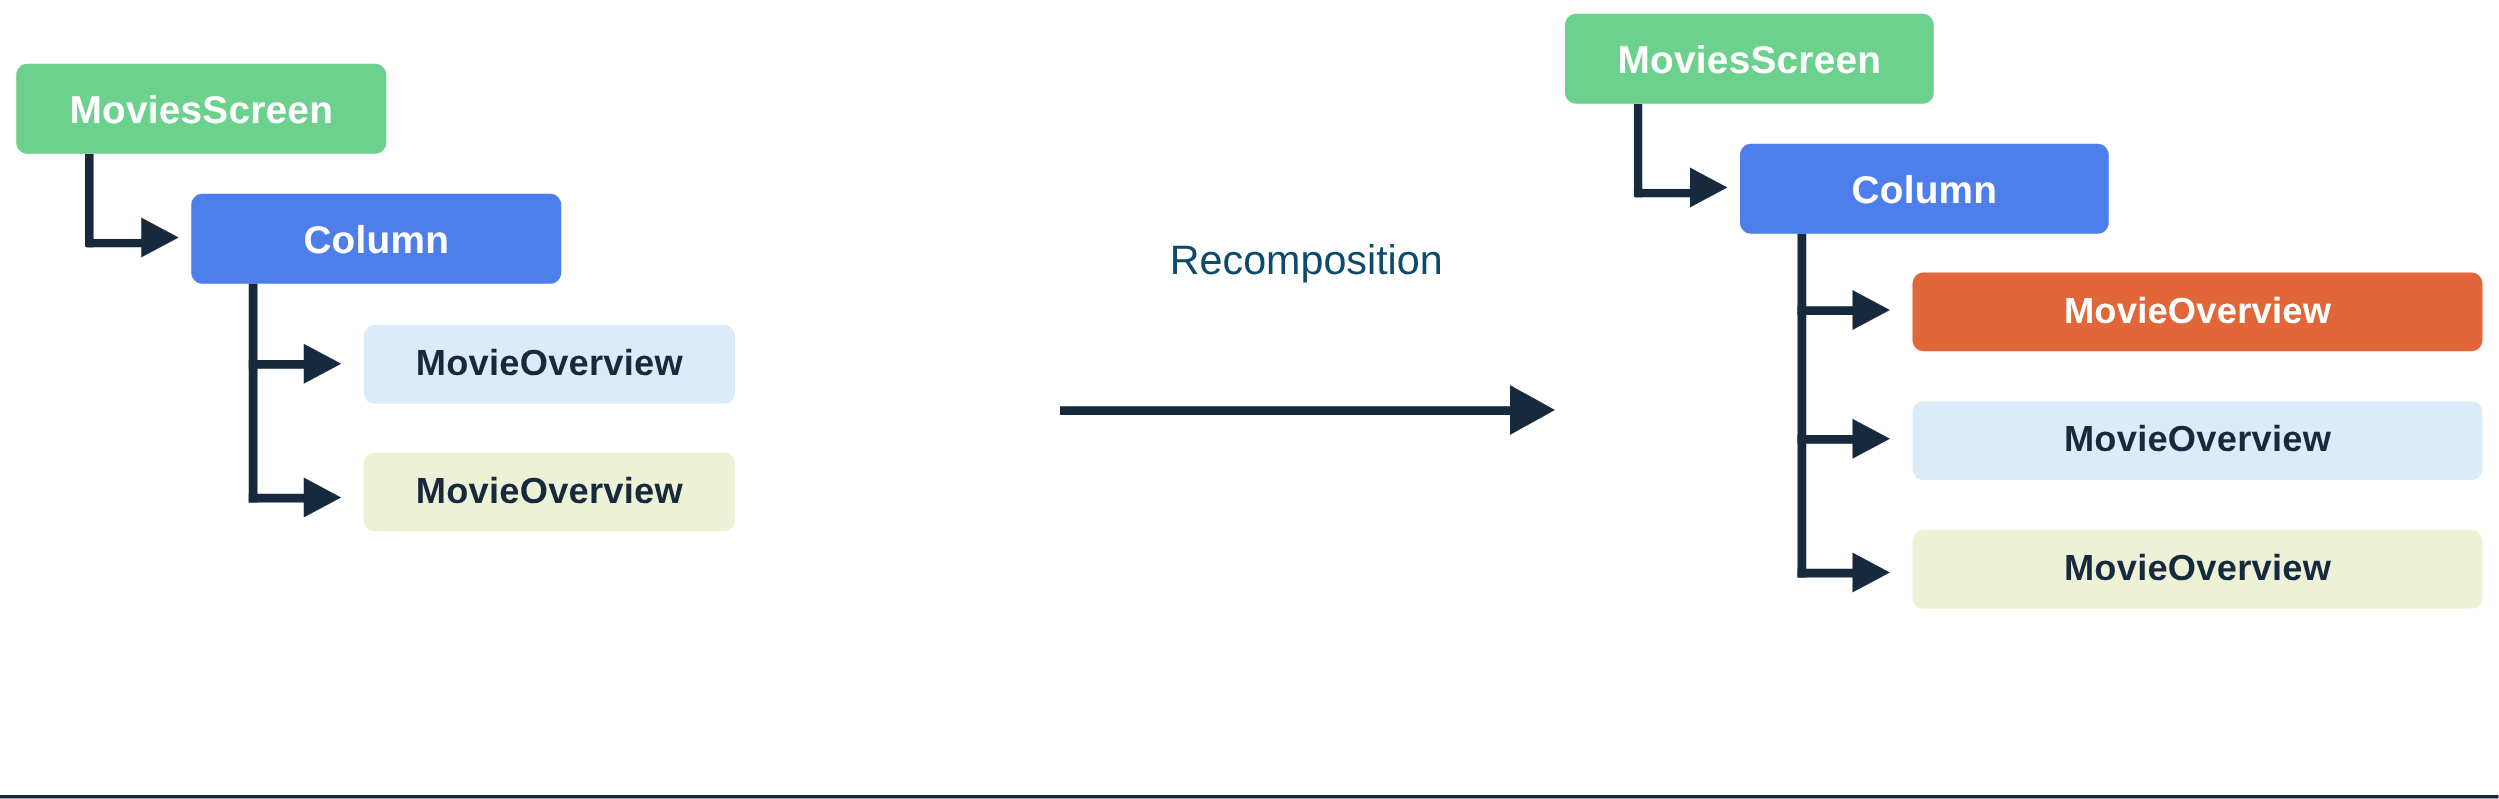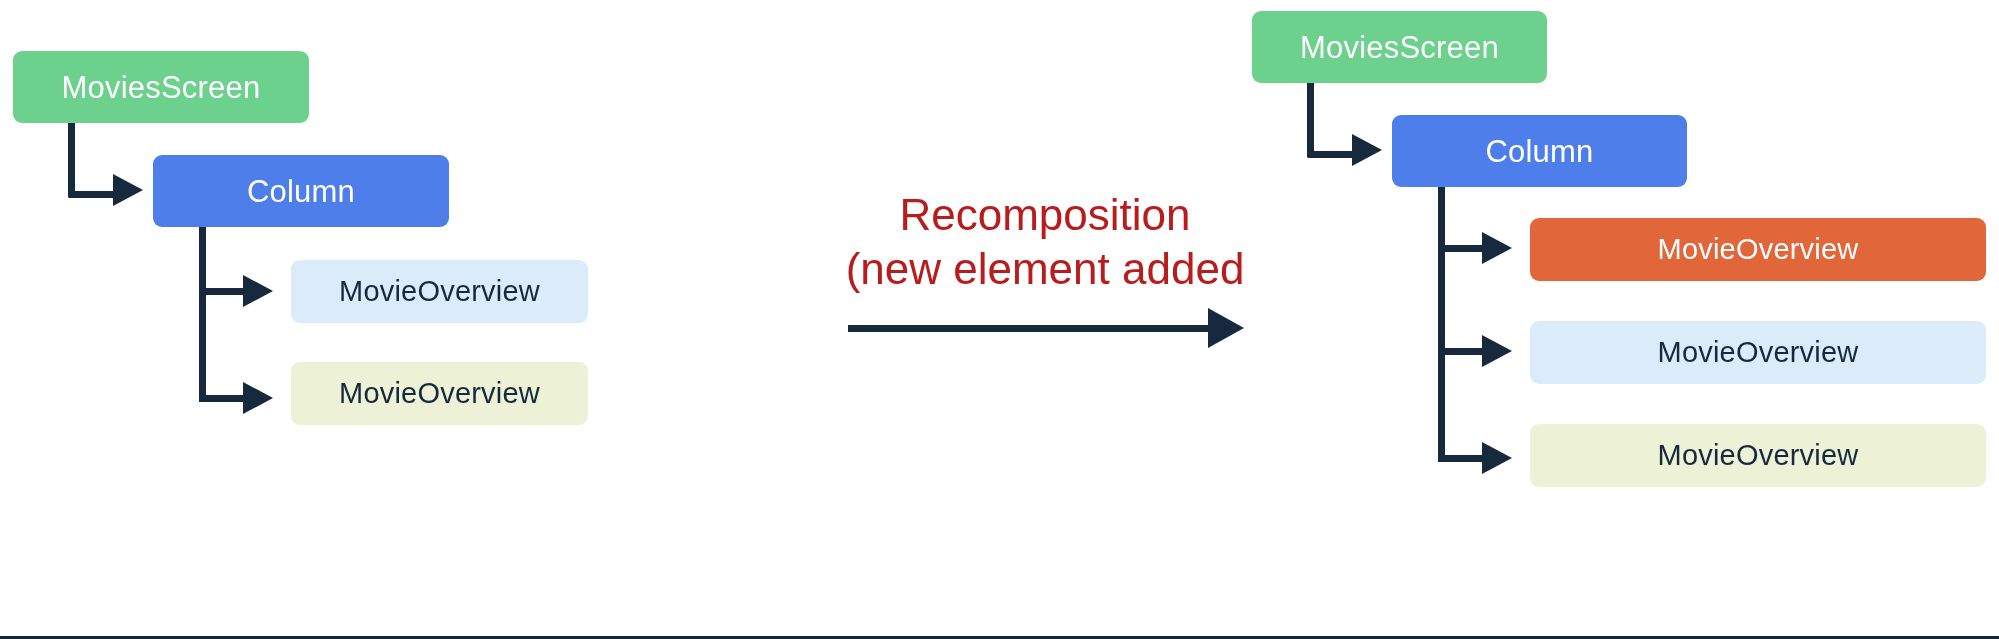--- a/index.html
+++ b/index.html
@@ -29,20 +29,21 @@
   
   .node {
     position: absolute;
     box-sizing: border-box;
     border-radius: 9px;
     display: flex;
     align-items: center;
     justify-content: center;
     white-space: nowrap;
     letter-spacing: 0.2px;
+    font-weight: bold;
   }
   .node span {
     display: block;
     line-height: 1;
   }
 
   
   .vline {
     position: absolute;
     background: #16293d;
@@ -115,23 +116,22 @@
     <div class="arrowhead" style="left:243px; top:382px;"></div>
 
     <div class="node" style="left:291px; top:362px; width:297px; height:63px; background:#EDF2D6; color:#16293d; font-size:29px;">
       <span>MovieOverview</span>
     </div>
 
   </div>
 
   <div>
 
-    <div class="caption" style="left:845px; top:188px; width:400px; color:#b91c1c; font-size:44px;">
+    <div class="caption" style="left:845px; top:188px; width:400px; color:#0c4a6e; font-size:33px;">
       <span class="cap-line">Recomposition</span>
-      <span class="cap-line">(new element added</span>
     </div>
 
     <div class="hline" style="left:848px; top:325px; width:364px;"></div>
     <div class="arrowhead big" style="left:1208px; top:308px;"></div>
 
   </div>
 
   <div>
 
     <div class="node" style="left:1252px; top:11px; width:295px; height:72px; background:#6BD18C; color:#ffffff; font-size:31px;">

